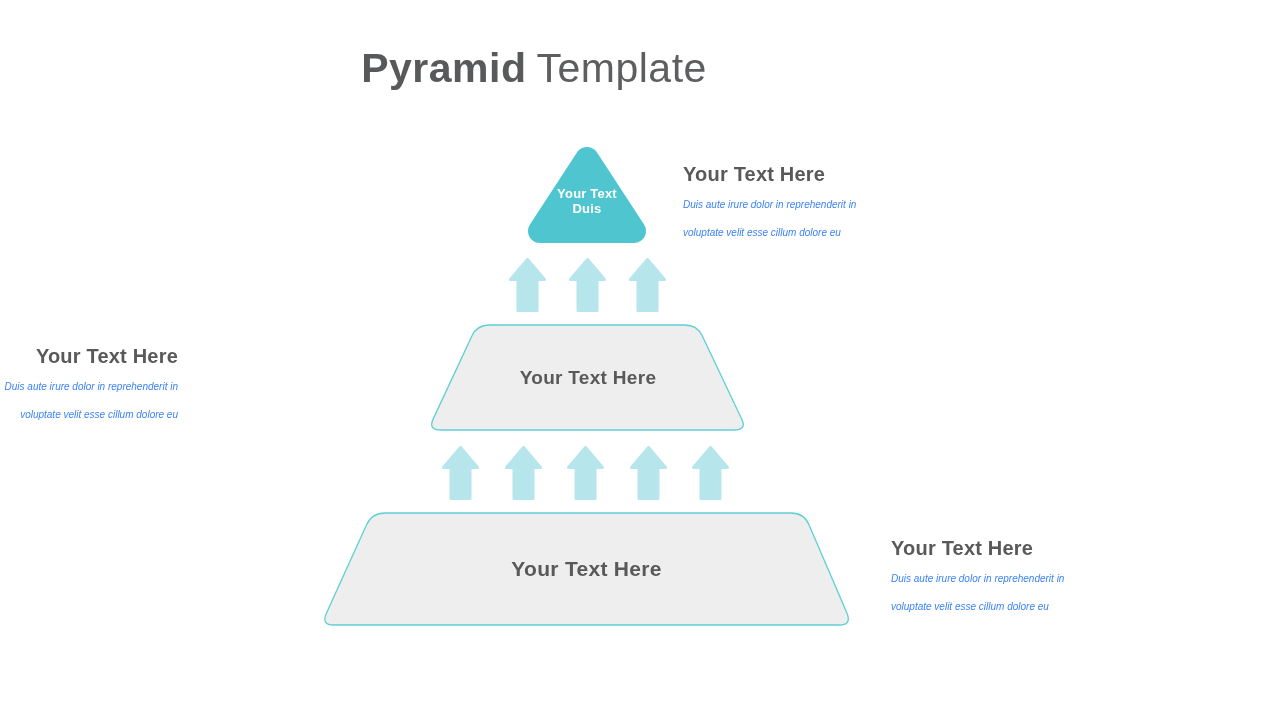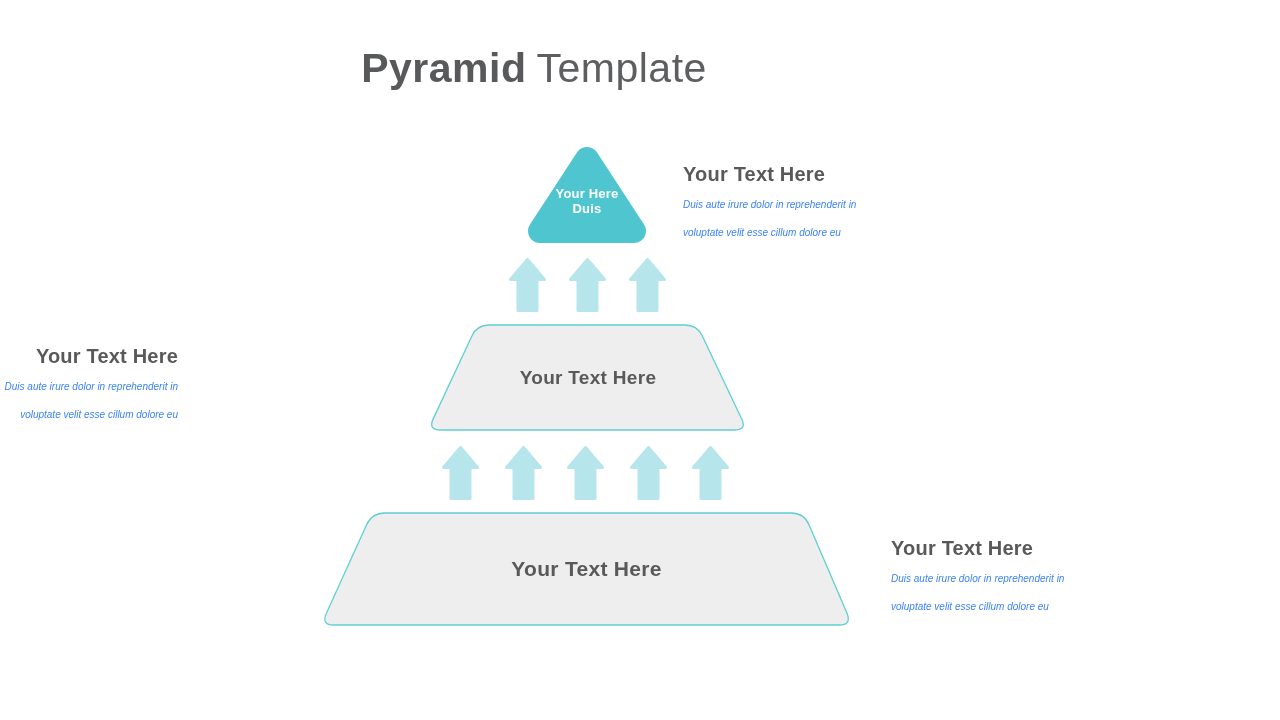--- a/index.html
+++ b/index.html
@@ -54,21 +54,21 @@
 <body>
 
 <div class="slide">
 
   <h1 class="title"><span class="title-bold">Pyramid</span><span class="title-light">Template</span></h1>
 
   <svg class="shape triangle-svg" viewBox="0 0 120 100">
     <path d="M60 15 L107 87 L13 87 Z" fill="#4ec5cf" stroke="#4ec5cf" stroke-width="24" stroke-linejoin="round"></path>
   </svg>
   <div class="tri-label">
-    <div>Your Here</div>
+    <div>Your Text</div>
     <div>Duis</div>
   </div>
 
   <svg class="arrow r1" style="left:509px" viewBox="0 0 37 54">
       <path d="M18.5 1.5 L35.5 21.5 H28 V52.5 H9 V21.5 H1.5 Z" fill="#b6e5ec" stroke="#b6e5ec" stroke-width="3" stroke-linejoin="round"></path>
     </svg>
   <svg class="arrow r1" style="left:569px" viewBox="0 0 37 54">
       <path d="M18.5 1.5 L35.5 21.5 H28 V52.5 H9 V21.5 H1.5 Z" fill="#b6e5ec" stroke="#b6e5ec" stroke-width="3" stroke-linejoin="round"></path>
     </svg>
   <svg class="arrow r1" style="left:629px" viewBox="0 0 37 54">

